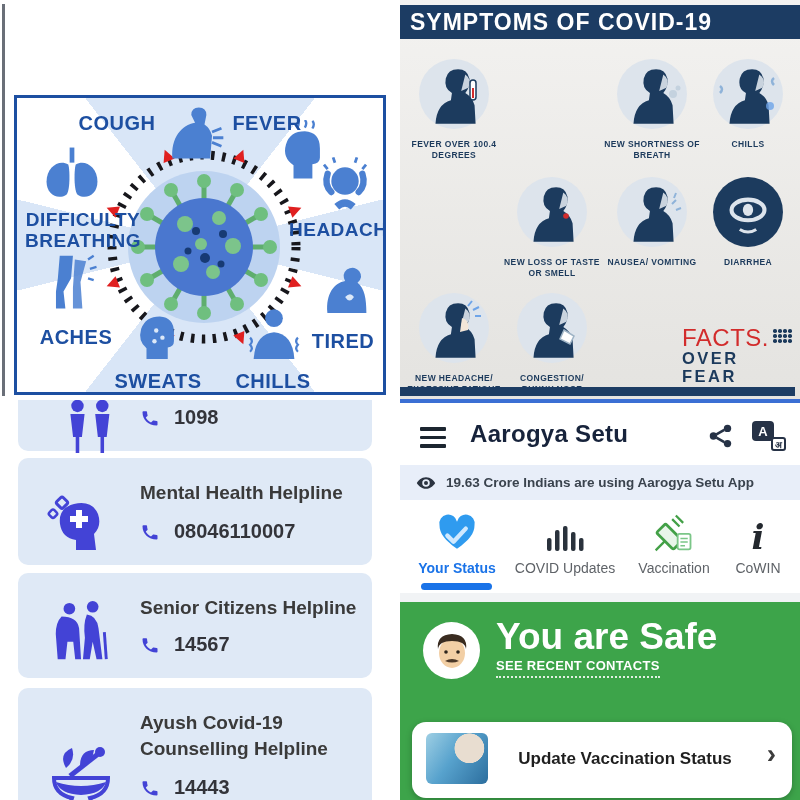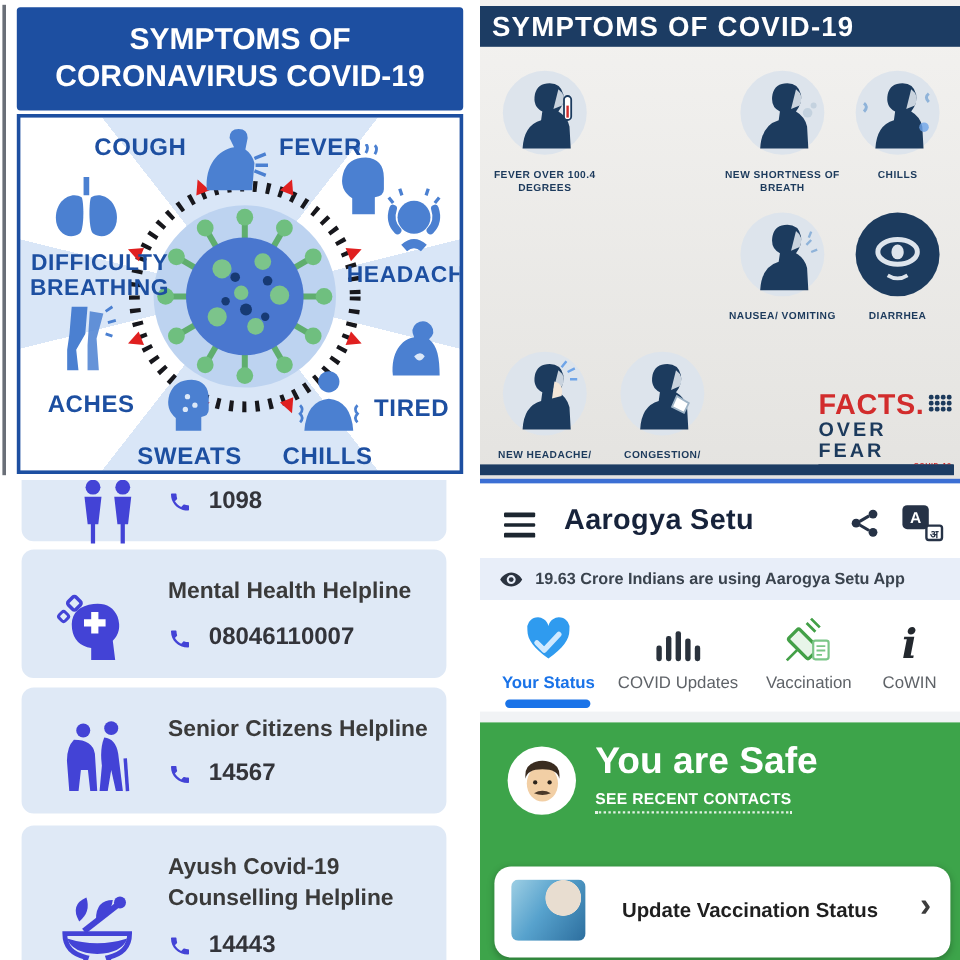--- a/index.html
+++ b/index.html
@@ -27,21 +27,21 @@
   #tr .tr-header{left:0;top:5px;width:400px;height:34px;background:#1c3c63;color:#fff;
     font-weight:bold;font-size:23px;letter-spacing:1px;display:flex;align-items:center;padding-left:10px;}
   .sym-cell{position:absolute;width:96px;text-align:center;}
   .sym-circle{width:72px;height:72px;margin:0 auto;}
   .sym-label{margin-top:5px;font-size:8.5px;font-weight:bold;color:#1c3a5c;letter-spacing:.4px;line-height:1.3;text-transform:uppercase;}
   #tr .bottom-bar{left:0;top:387px;width:395px;height:9px;background:#1c3c63;}
   #tr .bottom-line{left:0;top:399px;width:400px;height:1px;background:#3b6fd4;}
   
   .fof{position:absolute;left:282px;top:327px;width:112px;}
   .fof-top{display:flex;align-items:flex-start;}
-  .fof-facts{color:#d22c2c;font-weight:bold;font-size:24px;letter-spacing:.5px;line-height:.9;}
+  .fof-facts{color:#d22c2c;font-weight:normal;font-size:24px;letter-spacing:.5px;line-height:.9;}
   .fof-dots{margin-left:4px;margin-top:2px;display:grid;grid-template-columns:repeat(4,5px);grid-auto-rows:5px;}
   .fof-dots i{width:3.5px;height:3.5px;border-radius:50%;background:#1c3a5c;}
   .fof-over{color:#1c3a5c;font-weight:bold;font-size:16.5px;letter-spacing:2.5px;line-height:1.1;}
   .fof-bar{margin-top:2px;height:6px;background:#1c3c63;position:relative;}
   .fof-covid{position:absolute;right:1px;top:-1px;font-size:6px;font-weight:bold;color:#d22c2c;letter-spacing:.5px;}
 
   
   #bl{left:0;top:400px;background:#fff;}
   .hl-card{position:absolute;left:18px;width:354px;background:#dfe9f6;border-radius:10px;}
   .hl-title{position:absolute;left:122px;top:22px;right:14px;font-size:19px;font-weight:bold;color:#3a3a3a;line-height:1.35;}
@@ -67,21 +67,21 @@
   .tabbar{left:0;top:100px;width:400px;height:93px;background:#fff;}
   .tab{position:absolute;top:8px;text-align:center;cursor:pointer;}
   .tab .t-icon{height:46px;display:flex;align-items:flex-end;justify-content:center;}
   .tab .t-label{margin-top:6px;font-size:14px;color:#5f6368;}
   .tab.active .t-label{color:#1a73e8;font-weight:bold;}
   .tab-underline{position:absolute;left:21px;top:83px;width:71px;height:7px;border-radius:5px;background:#1a73e8;}
   .gray-strip{left:0;top:193px;width:400px;height:9px;background:#f1f3f5;}
   .green-panel{left:0;top:202px;width:400px;height:198px;background:#3da44a;}
   .avatar{position:absolute;left:23px;top:20px;width:57px;height:57px;background:#fff;border-radius:50%;
     display:flex;align-items:center;justify-content:center;}
-  .safe-title{position:absolute;left:96px;top:14px;color:#fff;font-size:31px;font-weight:bold;}
+  .safe-title{position:absolute;left:96px;top:14px;color:#fff;font-size:37px;font-weight:bold;}
   .safe-link{position:absolute;left:96px;top:56px;color:#fff;font-size:13px;font-weight:bold;letter-spacing:.3px;
     border-bottom:2px dotted rgba(255,255,255,.85);padding-bottom:3px;cursor:pointer;}
   .update-card{position:absolute;left:12px;top:120px;width:380px;height:76px;background:#fff;border-radius:14px;
     box-shadow:0 2px 6px rgba(0,0,0,.25);cursor:pointer;}
   .thumb{position:absolute;left:14px;top:11px;width:62px;height:51px;border-radius:6px;
     background:
       radial-gradient(circle at 70% 30%, #e8ddd0 0 26%, transparent 27%),
       linear-gradient(125deg,#9ecfe4 0%,#57a2cd 45%,#2c6e9e 100%);}
   .update-label{position:absolute;left:90px;right:44px;top:0;height:73px;display:flex;align-items:center;justify-content:center;
     font-size:17px;font-weight:bold;color:#1f1f1f;}
@@ -204,21 +204,20 @@
       <path d="M20 28 Q12 14 26 8 Q30 20 20 28 Z" fill="#4343d6"></path>
       <path d="M34 26 Q34 10 48 10 Q46 24 34 26 Z" fill="#4343d6"></path>
     </symbol>
   </defs>
 </svg>
 
 <div id="collage">
 
   <div id="tl" class="panel">
     <div class="abs photo-edge"></div>
-    <div class="abs tl-header">SYMPTOMS OF CORONAVIRUS COVID-19</div>
     <div class="abs tl-body">
 
       <svg class="abs" style="left:76px;top:38px" width="222" height="222" viewBox="0 0 222 222">
         <circle cx="111" cy="111" r="76" fill="#bdd3f0"></circle>
         <circle cx="111" cy="111" r="92" fill="none" stroke="#17171c" stroke-width="9" stroke-dasharray="3.5 7.5"></circle>
         <g fill="#e02020">
           <path d="M111 6 l6 12 h-12 Z" transform="rotate(22 111 111)"></path>
           <path d="M111 6 l6 12 h-12 Z" transform="rotate(68 111 111)"></path>
           <path d="M111 6 l6 12 h-12 Z" transform="rotate(112 111 111)"></path>
           <path d="M111 6 l6 12 h-12 Z" transform="rotate(158 111 111)"></path>
@@ -336,20 +335,27 @@
     </div>
     <div class="sym-cell" style="left:300px;top:58px">
       <svg class="sym-circle">
           <use href="#sym-person"></use>
           <path d="M8 28 q4 3 0 7 M62 20 q-4 3 0 7" stroke="#8fb3d9" stroke-width="2.5" fill="none"></path>
           <circle cx="58" cy="48" r="4" fill="#6ea4e8" opacity=".8"></circle>
         </svg>
       <div class="sym-label">CHILLS</div>
     </div>
 
+    <div class="sym-cell" style="left:104px;top:176px">
+      <svg class="sym-circle">
+          <use href="#sym-person"></use>
+          <circle cx="50" cy="40" r="2.8" fill="#d22c2c"></circle>
+        </svg>
+      <div class="sym-label">NEW LOSS OF TASTE OR SMELL</div>
+    </div>
     <div class="sym-cell" style="left:204px;top:176px">
       <svg class="sym-circle">
           <use href="#sym-person"></use>
           <path d="M56 28 l4 -4 M60 34 l5 -2 M58 22 l2 -5" stroke="#8fb3d9" stroke-width="2"></path>
         </svg>
       <div class="sym-label">NAUSEA/ VOMITING</div>
     </div>
     <div class="sym-cell" style="left:300px;top:176px">
       <svg class="sym-circle">
           <use href="#sym-person-dark"></use>

